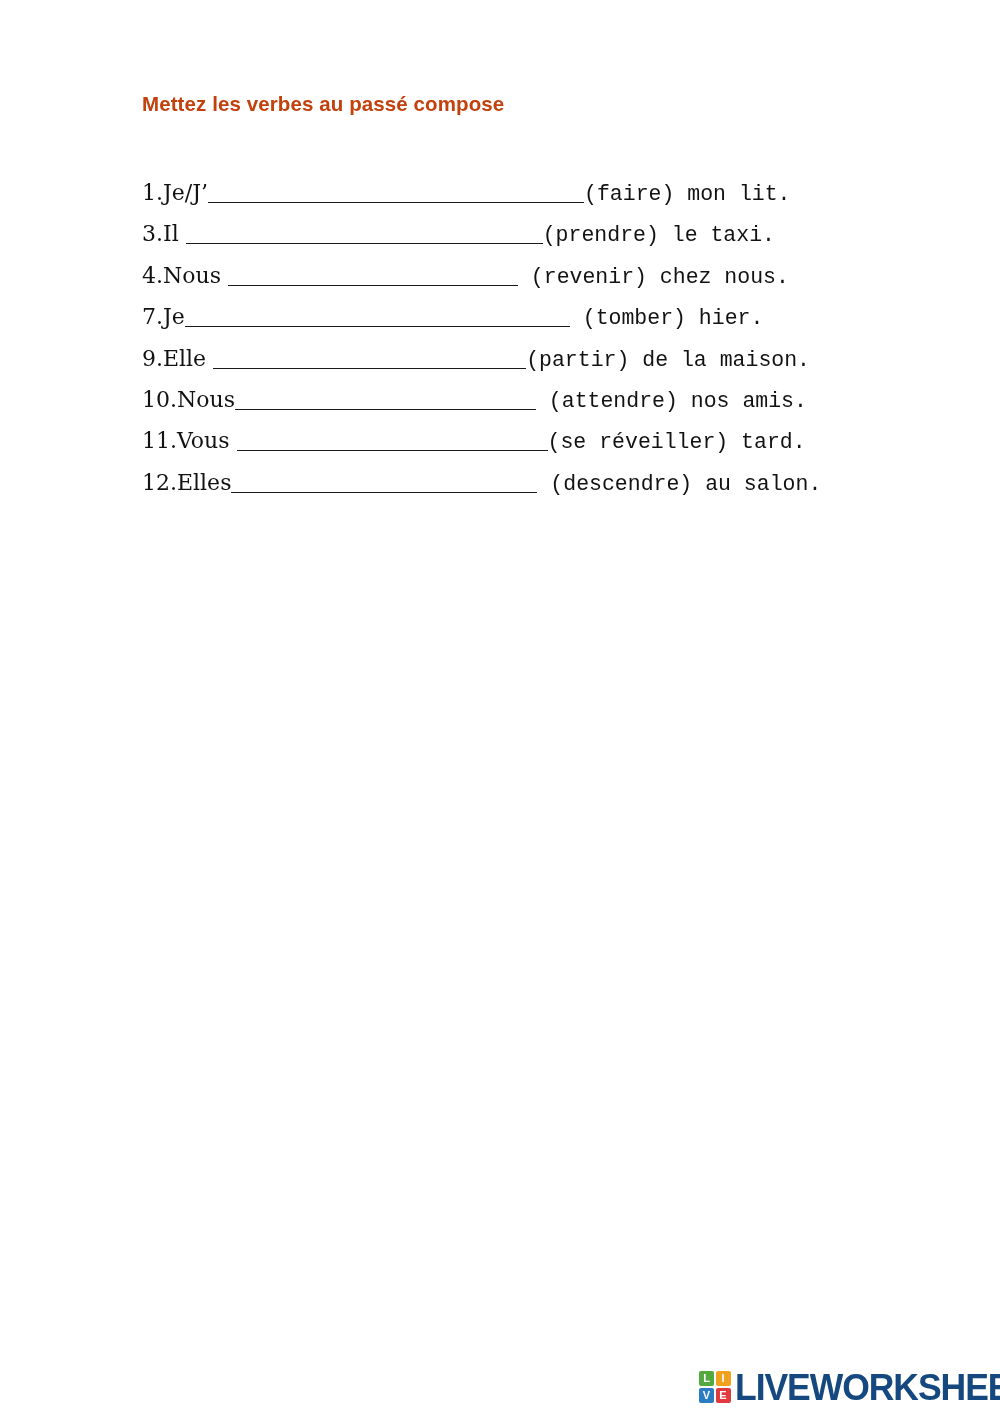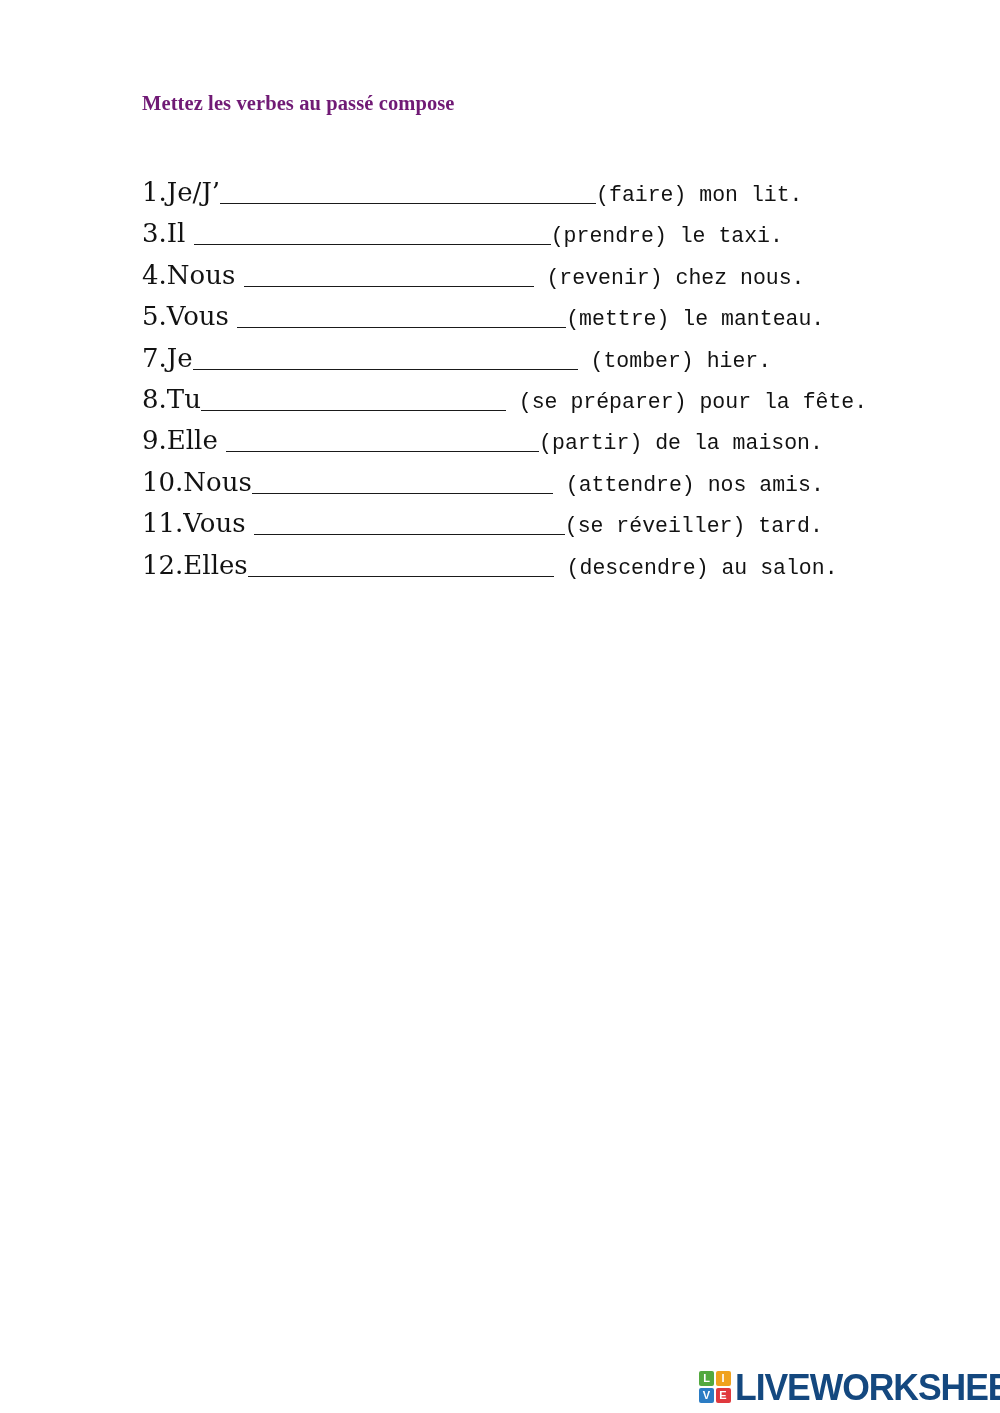--- a/index.html
+++ b/index.html
@@ -20,25 +20,25 @@
     position: relative;
     width: 1000px;
     height: 1413px;
   }
 
   
   .worksheet-title {
     position: absolute;
     left: 142px;
     top: 92px;
-    font-family: Liberation Serif, serif;
+    font-family: Liberation Sans, sans-serif;
     font-weight: bold;
     font-size: 20.5px;
     letter-spacing: 0.1px;
-    color: #701a75;
+    color: #c2410c;
     white-space: nowrap;
   }
 
   
   .exercise-list {
     position: absolute;
     left: 142px;
     top: 172px;
     width: 790px;
   }
@@ -46,21 +46,21 @@
   .exercise-line {
     height: 41.4px;
     line-height: 41.4px;
     font-size: 21.5px;
     color: #121212;
     white-space: nowrap;
     font-family: "DejaVu Serif", "Liberation Serif", serif;
   }
 
   .ex-prefix {
-    font-size: 26px;
+    font-size: 22px;
   }
 
   .ex-blank {
     display: inline-block;
     border-bottom: 1.6px solid #1a1a1a;
     vertical-align: -3px;
     height: 19px;
   }
 
   .ex-suffix {
@@ -119,23 +119,21 @@
 <body>
 
 <div class="page">
 
   <div class="worksheet-title">Mettez les verbes au passé compose</div>
 
   <div class="exercise-list">
       <div class="exercise-line"><span class="ex-prefix">1.Je/J’</span><span class="ex-blank" style="width: 376px;"></span><span class="ex-suffix">(faire) mon lit.</span></div>
       <div class="exercise-line"><span class="ex-prefix">3.Il </span><span class="ex-blank" style="width: 357px;"></span><span class="ex-suffix">(prendre) le taxi.</span></div>
       <div class="exercise-line"><span class="ex-prefix">4.Nous </span><span class="ex-blank" style="width: 290px;"></span><span class="ex-suffix"> (revenir) chez nous.</span></div>
-      <div class="exercise-line"><span class="ex-prefix">5.Vous </span><span class="ex-blank" style="width: 329px;"></span><span class="ex-suffix">(mettre) le manteau.</span></div>
       <div class="exercise-line"><span class="ex-prefix">7.Je</span><span class="ex-blank" style="width: 385px;"></span><span class="ex-suffix"> (tomber) hier.</span></div>
-      <div class="exercise-line"><span class="ex-prefix">8.Tu</span><span class="ex-blank" style="width: 305px;"></span><span class="ex-suffix"> (se préparer) pour la fête.</span></div>
       <div class="exercise-line"><span class="ex-prefix">9.Elle </span><span class="ex-blank" style="width: 313px;"></span><span class="ex-suffix">(partir) de la maison.</span></div>
       <div class="exercise-line"><span class="ex-prefix">10.Nous</span><span class="ex-blank" style="width: 301px;"></span><span class="ex-suffix"> (attendre) nos amis.</span></div>
       <div class="exercise-line"><span class="ex-prefix">11.Vous </span><span class="ex-blank" style="width: 311px;"></span><span class="ex-suffix">(se réveiller) tard.</span></div>
       <div class="exercise-line"><span class="ex-prefix">12.Elles</span><span class="ex-blank" style="width: 306px;"></span><span class="ex-suffix"> (descendre) au salon.</span></div>
     </div>
 
   <div class="lw-logo">
     <div class="lw-tiles">
       <div class="lw-tile lw-tile-l">L</div>
       <div class="lw-tile lw-tile-i">I</div>

